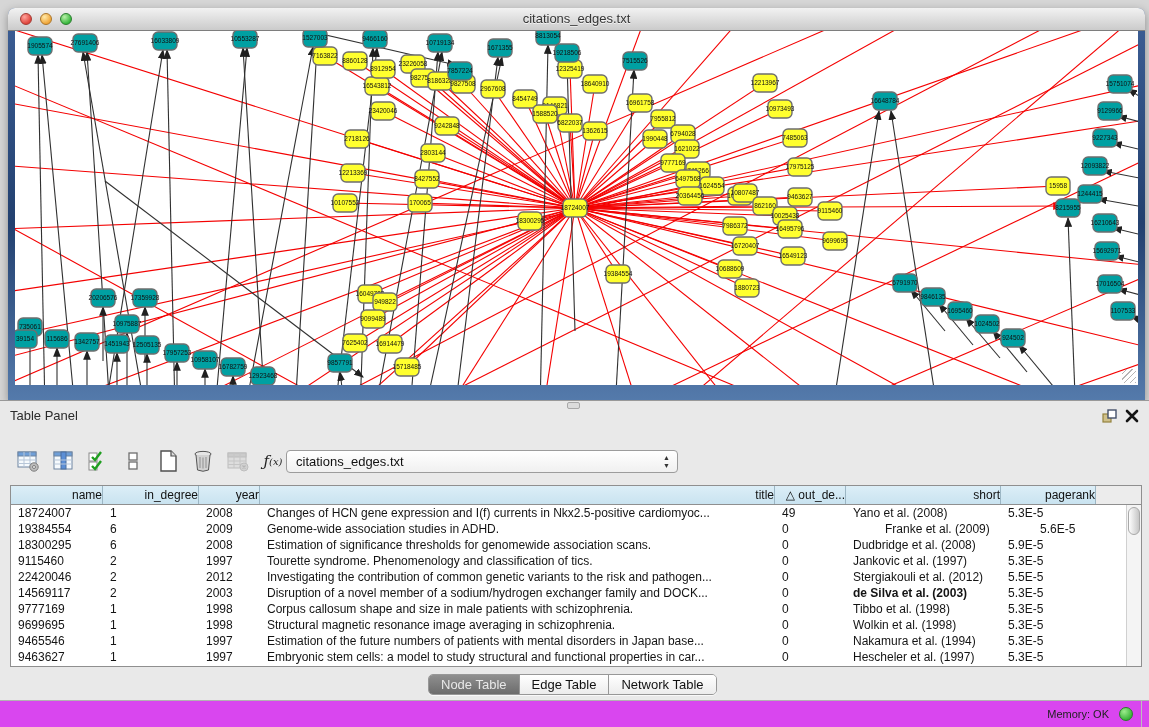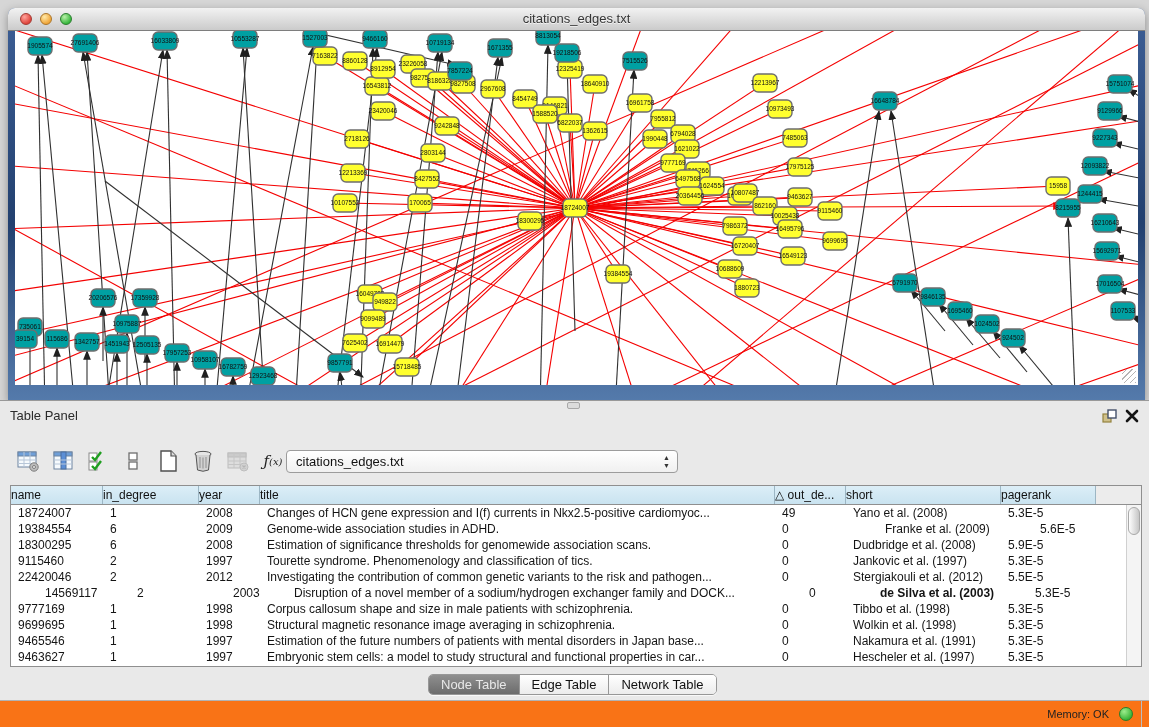--- a/index.html
+++ b/index.html
@@ -45,38 +45,38 @@
 
   .combo { position:absolute; left:286px; top:49px; width:392px; height:23px;
     background:linear-gradient(#ffffff,#f0f0f0); border:1px solid #9c9c9c; border-radius:4px;
     font-size:13px; color:#111; line-height:21px; padding-left:9px; }
   .combo .arrows { position:absolute; right:7px; top:3px; font-size:7px; color:#333; line-height:8px; text-align:center; }
 
   .table-box { position:absolute; left:10px; top:84px; width:1132px; height:182px;
     border:1px solid #8f8f8f; background:#fff; }
   .thead { display:flex; height:19px; border-bottom:1px solid #8f8f8f; background:#ececec; }
   .th { background:linear-gradient(#dceef7,#c9e3f0); border-right:1px solid #9cb6c4;
-    font-size:12px; color:#111; text-align:left; line-height:18px;
+    font-size:12px; color:#111; text-align:right; line-height:18px;
     white-space:nowrap; overflow:hidden; }
   .trow { display:flex; height:16px; font-size:12px; color:#141414; line-height:16px; }
   .td { padding-left:7px; white-space:nowrap; overflow:hidden; }
   .vscroll { position:absolute; right:0; top:19px; bottom:0; width:15px; background:#f4f4f4; border-left:1px solid #d0d0d0; }
   .vthumb { position:absolute; left:1px; right:1px; top:2px; height:28px; border-radius:7px;
     background:linear-gradient(90deg,#fdfdfd,#c6c6c6); border:1px solid #a8a8a8; }
 
   .segmented { position:absolute; left:428px; top:273px; height:21px; display:flex;
     border:1px solid #979797; border-radius:5px; overflow:hidden;
     box-shadow:0 1px 0 rgba(255,255,255,.7); }
   .seg { font-size:13px; line-height:19px; text-align:center; padding:0 12px;
     background:linear-gradient(#ffffff,#ececec); color:#111; border-right:1px solid #979797; }
   .seg:last-child { border-right:none; }
   .seg.sel { background:linear-gradient(#8f8f8f,#6c6c6c); color:#e8e8e8; }
 
   .statusbar { position:absolute; left:0; bottom:0; width:100%; height:27px;
-    border-top:1px solid #b2b2b2; background:#f97316; }
+    border-top:1px solid #b2b2b2; background:#d946ef; }
   .statusbar .divider { position:absolute; right:7px; top:0; bottom:0; width:1px; background:#bdbdbd; }
   .mem { position:absolute; right:40px; top:7px; font-size:11px; color:#222; }
   .memdot { position:absolute; right:16px; top:6px; width:14px; height:14px; border-radius:50%;
     background:radial-gradient(circle at 35% 30%, #9cec8c, #35b135 75%); border:1px solid #2a7d2a; }
 </style>
 </head>
 <body>
 
 <div id="net-window">
   <div class="titlebar">
@@ -774,21 +774,21 @@
         <div class="trow">
           <div class="td" style="width: 92px;">22420046</div>
           <div class="td" style="width: 96px;">2</div>
           <div class="td" style="width: 61px;">2012</div>
           <div class="td" style="width: 515px;">Investigating the contribution of common genetic variants to the risk and pathogen...</div>
           <div class="td" style="width: 71px;">0</div>
           <div class="td" style="width: 155px;">Stergiakouli et al. (2012)</div>
           <div class="td" style="width: 95px;">5.5E-5</div>
         </div>
         <div class="trow">
-          <div class="td" style="width: 92px; margin-left: 27px;">14569117</div>
+          <div class="td" style="width: 92px;">14569117</div>
           <div class="td" style="width: 96px;">2</div>
           <div class="td" style="width: 61px;">2003</div>
           <div class="td" style="width: 515px;">Disruption of a novel member of a sodium/hydrogen exchanger family and DOCK...</div>
           <div class="td" style="width: 71px;">0</div>
           <div class="td" style="width: 155px; font-weight: bold;">de Silva et al. (2003)</div>
           <div class="td" style="width: 95px;">5.3E-5</div>
         </div>
         <div class="trow">
           <div class="td" style="width: 92px;">9777169</div>
           <div class="td" style="width: 96px;">1</div>
@@ -806,21 +806,21 @@
           <div class="td" style="width: 71px;">0</div>
           <div class="td" style="width: 155px;">Wolkin et al. (1998)</div>
           <div class="td" style="width: 95px;">5.3E-5</div>
         </div>
         <div class="trow">
           <div class="td" style="width: 92px;">9465546</div>
           <div class="td" style="width: 96px;">1</div>
           <div class="td" style="width: 61px;">1997</div>
           <div class="td" style="width: 515px;">Estimation of the future numbers of patients with mental disorders in Japan base...</div>
           <div class="td" style="width: 71px;">0</div>
-          <div class="td" style="width: 155px;">Nakamura et al. (1991)</div>
+          <div class="td" style="width: 155px;">Nakamura et al. (1994)</div>
           <div class="td" style="width: 95px;">5.3E-5</div>
         </div>
         <div class="trow">
           <div class="td" style="width: 92px;">9463627</div>
           <div class="td" style="width: 96px;">1</div>
           <div class="td" style="width: 61px;">1997</div>
           <div class="td" style="width: 515px;">Embryonic stem cells: a model to study structural and functional properties in car...</div>
           <div class="td" style="width: 71px;">0</div>
           <div class="td" style="width: 155px;">Hescheler et al. (1997)</div>
           <div class="td" style="width: 95px;">5.3E-5</div>

